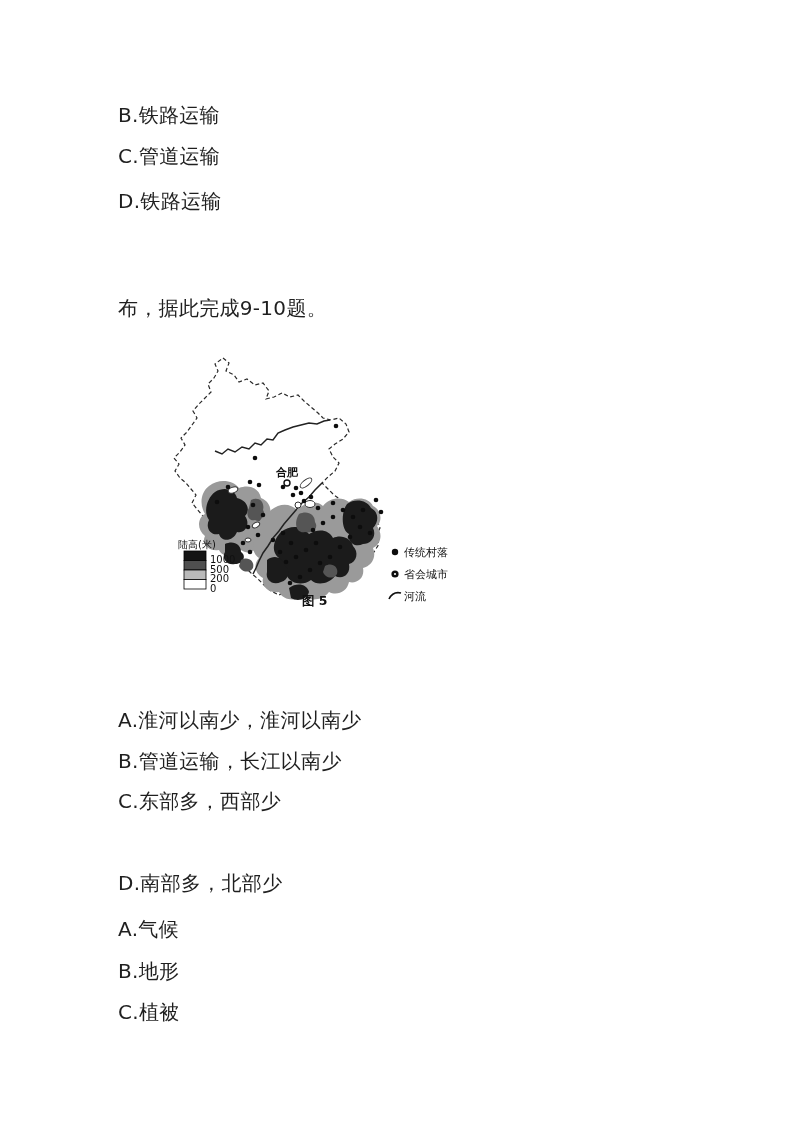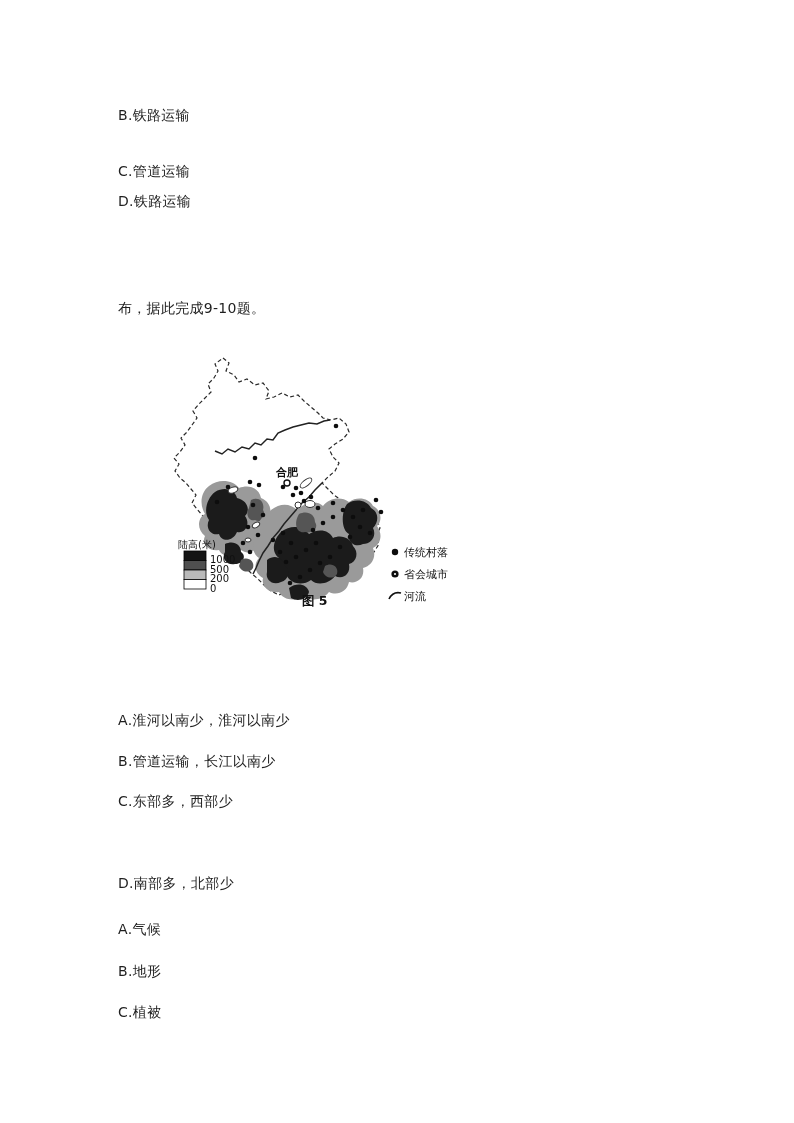--- a/index.html
+++ b/index.html
@@ -7,42 +7,42 @@
     position:relative;
     width:794px;height:1123px;
     background:#ffffff;
     font-family:"DejaVu Sans","Liberation Sans",sans-serif;
     color:#1f1f1f;
     overflow:hidden;
   }
   .line{
     position:absolute;
     left:118px;
-    font-size:14px;
+    font-size:20px;
     line-height:19px;
     letter-spacing:0.3px;
     white-space:nowrap;
   }
   .map-wrap{
     position:absolute;
     left:128px;top:352px;
     width:330px;height:265px;margin-left:43px;
   }
   svg text{
     font-family:"DejaVu Sans","Liberation Sans",sans-serif;
     fill:#111;
   }
 </style>
 </head>
 <body>
 
 <div class="page">
 
   <div class="line" style="top:106px">B.铁路运输</div>
-  <div class="line" style="top:162px">C.管道运输</div>
+  <div class="line" style="top:147px">C.管道运输</div>
   <div class="line" style="top:192px">D.铁路运输</div>
 
   <div class="line" style="top:299px">布，据此完成9-10题。</div>
 
   <div class="map-wrap">
     <svg width="330" height="265" viewBox="0 0 330 265">
 
       <path d="M52,6 L58,11 L55,19 L63,23 L68,30 L76,27 L84,33 L92,31 L98,39 L95,47 L103,45 L111,41 L119,45 L127,43 L133,49 L140,55 L147,61 L152,66 L160,68 L168,66 L175,72 L178,80 L172,87 L164,92 L158,97 L162,105 L168,111 L164,119 L157,125 L151,131 L157,137 L163,143 L170,148 L178,152 L186,150 L194,155 L201,161 L206,168 L209,176 L205,184 L208,192 L203,200 L198,207 L192,213 L184,217 L178,223 L171,229 L164,235 L156,239 L148,236 L140,241 L132,245 L124,243 L116,239 L108,243 L100,239 L93,233 L87,227 L80,221 L74,215 L68,209 L62,203 L56,197 L50,190 L45,183 L41,176 L36,169 L31,163 L26,157 L21,151 L25,143 L20,137 L15,131 L9,126 L4,119 L8,112 L3,106 L9,100 L14,93 L10,86 L16,80 L21,73 L26,66 L22,59 L28,52 L34,46 L40,40 L37,32 L43,26 L47,19 L44,12 Z" fill="none" stroke="#2a2a2a" stroke-width="1.2" stroke-dasharray="4 2.6"></path>
 
       <g>

